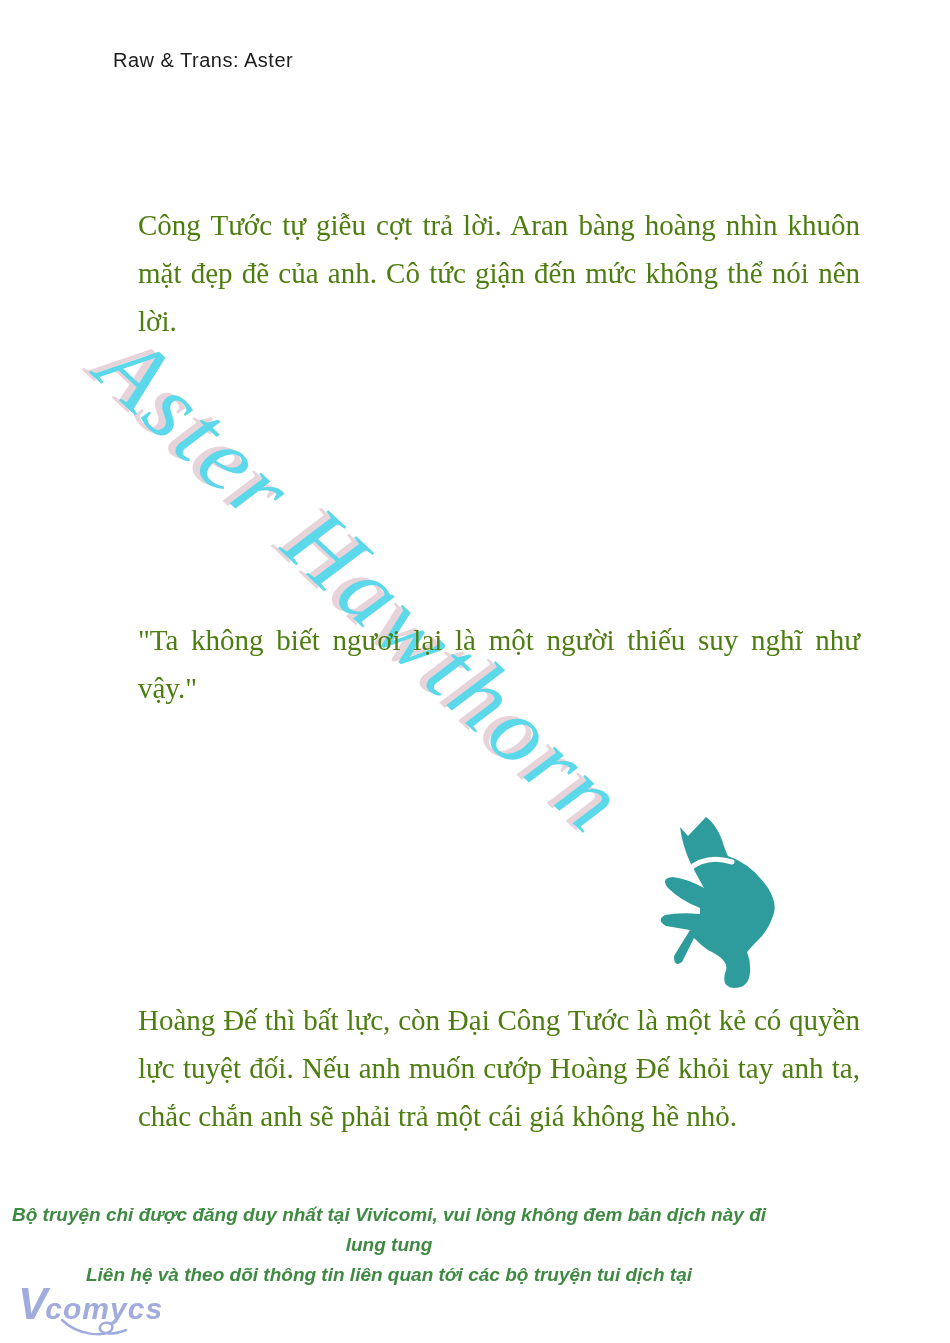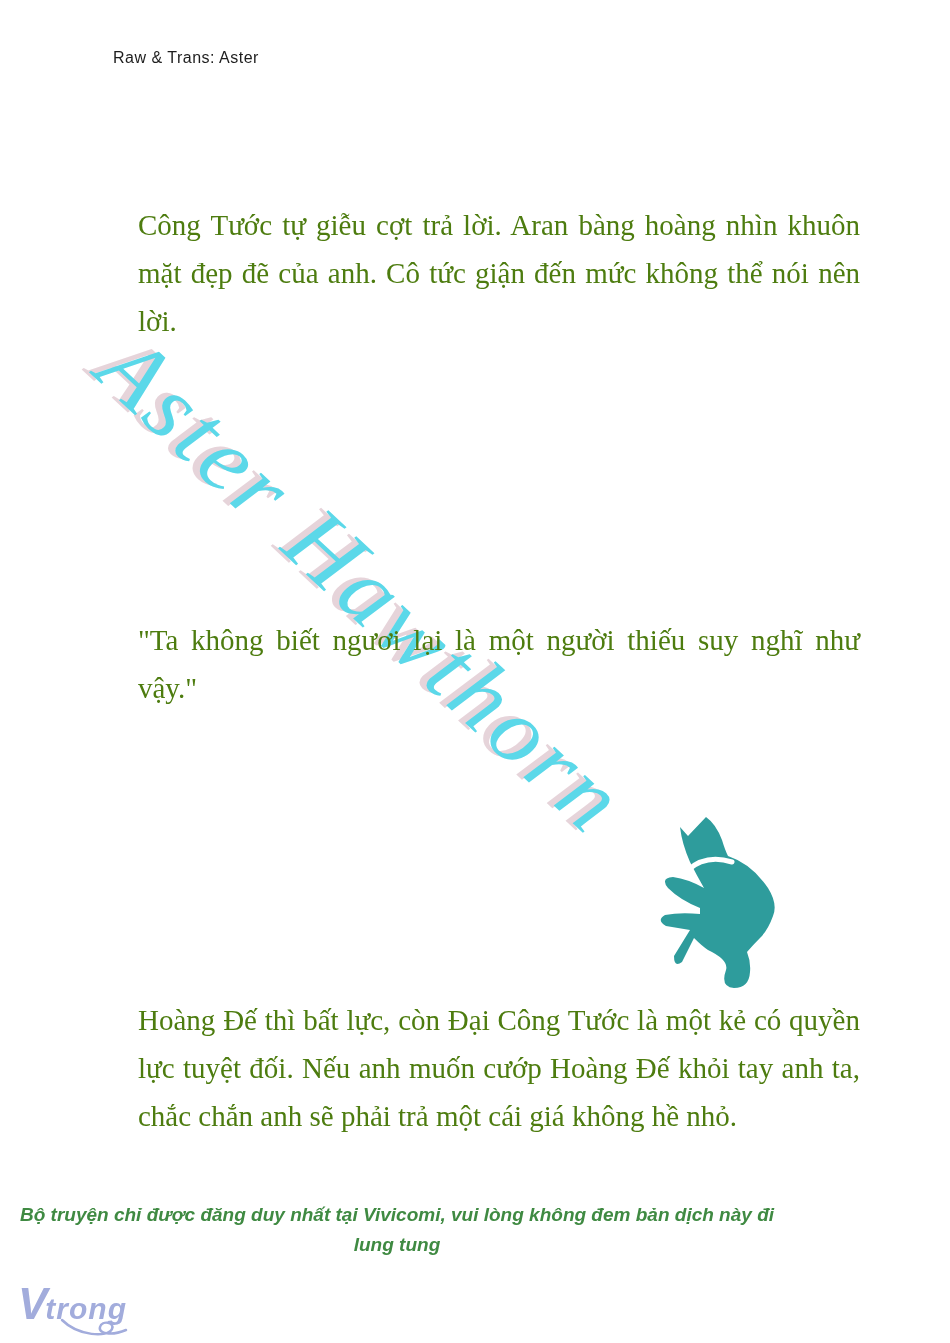--- a/index.html
+++ b/index.html
@@ -6,21 +6,21 @@
   #page{
     position:relative;
     width:950px;height:1343px;
     background:#ffffff;
     overflow:hidden;
     font-family:"Liberation Serif", serif;
   }
   .credit{
     position:absolute;left:113px;top:49px;
     font-family:"Liberation Sans", sans-serif;
-    font-size:16px;color:#1d1d1d;letter-spacing:0.5px;
+    font-size:20px;color:#1d1d1d;letter-spacing:0.5px;
     z-index:3;
   }
   .watermark{
     position:absolute;left:152px;top:312px;
     transform:rotate(43deg);transform-origin:0 0;
     font-family:"Liberation Serif", serif;
     font-style:italic;
     font-size:95px;letter-spacing:5px;white-space:nowrap;
     color:#5bd8e9;
     text-shadow:-7px 3px 0 #e6d4da;
@@ -33,21 +33,21 @@
   }
   .para{
     position:absolute;left:115px;width:722px;
     font-size:29px;line-height:48px;color:#4d7c0f;
     text-align:justify;
     z-index:3;
     margin-left:23px;
   }
   .p1{top:172px;} .p2{top:407px;} .p3{top:587px;} .p4{top:767px;} .p5{top:967px;}
   .footer{
-    position:absolute;left:8px;top:1200px;width:778px;
+    position:absolute;left:0;top:1200px;width:778px;
     text-align:center;
     font-family:"Liberation Sans", sans-serif;
     font-weight:bold;font-style:italic;
     font-size:19px;line-height:30px;color:#3f8a42;
     z-index:3;
   }
   .footer .fline{display:block;}
   .logo{
     position:absolute;left:18px;top:1282px;
     font-family:"Liberation Sans", sans-serif;
@@ -100,22 +100,23 @@
       Z"></path>
     <path fill="none" stroke="#ffffff" stroke-width="5" stroke-linecap="round" d="M 36,54 Q 54,38 80,46"></path>
   </svg>
 
   <p class="para p1">Công Tước tự giễu cợt trả lời. Aran bàng hoàng nhìn khuôn mặt đẹp đẽ của anh. Cô tức giận đến mức không thể nói nên lời.</p>
   <p class="para p3">"Ta không biết ngươi lại là một người thiếu suy nghĩ như vậy."</p>
   <p class="para p5">Hoàng Đế thì bất lực, còn Đại Công Tước là một kẻ có quyền lực tuyệt đối. Nếu anh muốn cướp Hoàng Đế khỏi tay anh ta, chắc chắn anh sẽ phải trả một cái giá không hề nhỏ.</p>
 
   <div class="footer">
     <span class="fline">Bộ truyện chỉ được đăng duy nhất tại Vivicomi, vui lòng không đem bản dịch này đi lung tung</span>
+    <span class="fline">Liên hệ và theo dõi thông tin liên quan tới các bộ truyện tui dịch tại</span>
   </div>
 
   <div class="logo">
-    <span class="v">V</span><span class="rest">trong</span>
+    <span class="v">V</span><span class="rest">comycs</span>
   </div>
   <svg class="logo-swirl" width="90" height="24" viewBox="0 0 90 24" aria-hidden="true">
     <path fill="none" stroke="#a2acdc" stroke-width="2.5" stroke-linecap="round" d="M 2,4 C 18,20 48,22 52,13 C 55,6 42,4 40,11 C 38,18 52,20 66,14"></path>
   </svg>
 
 </div>
 
 </body></html>

